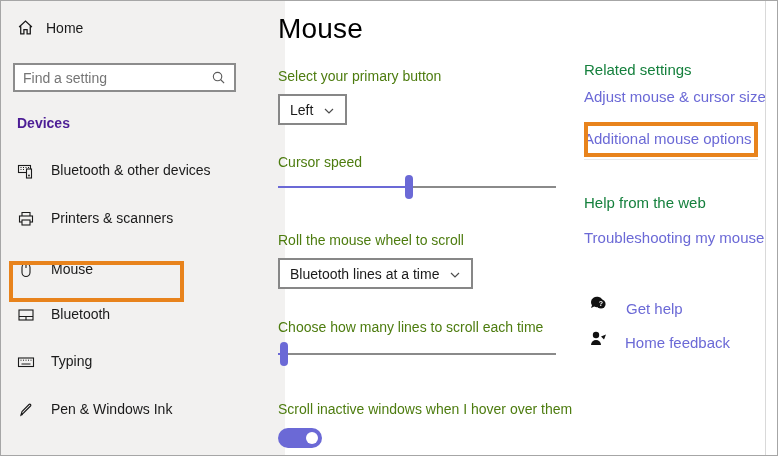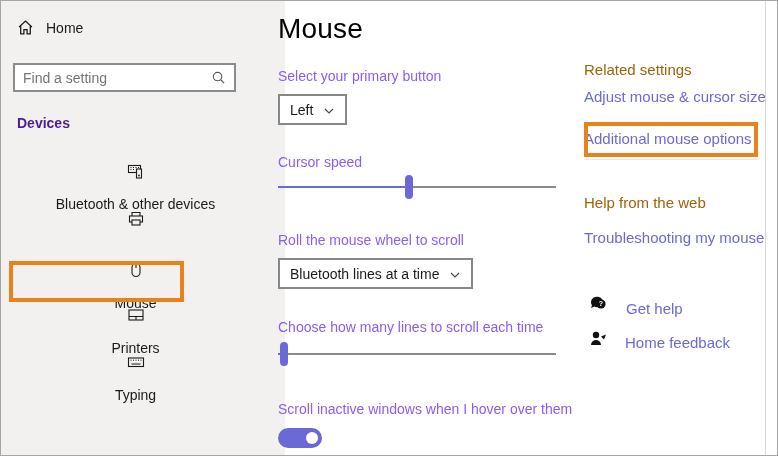--- a/index.html
+++ b/index.html
@@ -21,27 +21,27 @@
     background: #fff; border: 2px solid #8c8c8c; display: flex; align-items: center;
   }
   .search-box input {
     flex: 1; border: none; outline: none; background: transparent;
     font-family: inherit; font-size: 14px; color: #3b3b3b; padding: 0 8px; min-width: 0;
   }
   .search-box .mag { margin-right: 8px; display: flex; }
   .section-heading { position: absolute; left: 16px; top: 114px; font-size: 14px; font-weight: bold; color: #4c1d95; }
   .nav-item {
     position: absolute; left: 0; width: 253px; height: 40px;
-    display: flex; align-items: center; gap: 16px; padding-left: 16px;
-    font-size: 14px; cursor: default; flex-direction: column;
+    display: flex; align-items: flex-start; gap: 16px; padding-left: 16px;
+    font-size: 14px; cursor: default;
   }
   .nav-item .ico { width: 18px; display: flex; justify-content: center; }
   
   .page-title { position: absolute; left: 277px; top: 12px; font-size: 28px; font-weight: 300; color: #000; letter-spacing: 0.2px; }
-  .field-label { position: absolute; font-size: 14px; color: #8b5cf6; }
+  .field-label { position: absolute; font-size: 14px; color: #4d7c0f; }
   .select {
     position: absolute; height: 31px; background: #fff; border: 2px solid #878787;
     display: inline-flex; align-items: center; gap: 10px; padding: 0 10px; font-size: 14px; cursor: default;
   }
   .select .chev { display: flex; margin-top: 2px; }
   .slider { position: absolute; width: 278px; height: 24px; }
   .slider .track { position: absolute; left: 0; right: 0; top: 11px; height: 2px; background: #8a8a8a; }
   .slider .fill { position: absolute; left: 0; top: 11px; height: 2px; background: #6b69d6; }
   .slider .thumb {
     position: absolute; top: 0; width: 8px; height: 24px; border-radius: 4px;
@@ -49,21 +49,21 @@
   }
   .toggle-row { position: absolute; display: flex; align-items: flex-start; gap: 12px; flex-direction: column; }
   .toggle {
     width: 44px; height: 20px; border-radius: 10px; background: #6b69d6; position: relative; cursor: default;
   }
   .toggle .knob {
     position: absolute; right: 4px; top: 4px; width: 12px; height: 12px; border-radius: 50%; background: #fff;
   }
   .toggle-state { font-size: 14px; }
   
-  .rc-heading { position: absolute; left: 583px; font-size: 15px; color: #a16207; }
+  .rc-heading { position: absolute; left: 583px; font-size: 15px; color: #15803d; }
   .rc-link { position: absolute; left: 583px; font-size: 15px; color: #6b69d6; text-decoration: none; cursor: pointer; }
   .rc-divider { position: absolute; left: 583px; top: 158px; width: 174px; height: 1px; background: #e9e9e9; }
   .help-row { position: absolute; left: 588px; display: flex; align-items: flex-end; gap: 18px; }
   .help-row .hl { font-size: 15px; color: #6b69d6; cursor: pointer; }
   
   .annot { position: absolute; border: 4px solid #e8831c; background: transparent; pointer-events: none; }
   .annot-mouse { left: 8px; top: 260px; width: 175px; height: 41px; }
   .annot-options { left: 583px; top: 121px; width: 174px; height: 35px; }
   
   .scroll-line { position: absolute; right: 11px; top: 0; width: 1px; height: 100%; background: #d9d9d9; }
@@ -109,52 +109,62 @@
     </div>
 
     <div class="nav-item" style="top:209px">
       <span class="ico">
         <svg width="18" height="18" viewBox="0 0 18 18" fill="none" stroke="#1a1a1a" stroke-width="1.1">
           <path d="M5 6 V2.5 H13 V6"></path>
           <rect x="2.5" y="6" width="13" height="6"></rect>
           <rect x="5" y="10" width="8" height="5" fill="#f2f1f0"></rect>
         </svg>
       </span>
+      <span>Printers &amp; scanners</span>
     </div>
 
     <div class="nav-item" style="top:260px">
       <span class="ico">
         <svg width="18" height="18" viewBox="0 0 18 18" fill="none" stroke="#1a1a1a" stroke-width="1.1">
           <rect x="5" y="2.5" width="8" height="13" rx="4"></rect>
           <path d="M9 2.5 V7"></path>
         </svg>
       </span>
       <span>Mouse</span>
     </div>
 
     <div class="nav-item" style="top:305px">
       <span class="ico">
         <svg width="18" height="18" viewBox="0 0 18 18" fill="none" stroke="#1a1a1a" stroke-width="1.1">
           <rect x="2" y="4" width="14" height="10"></rect>
           <path d="M2 10.5 H16 M9 10.5 V14"></path>
         </svg>
       </span>
-      <span>Printers</span>
+      <span>Bluetooth</span>
     </div>
 
     <div class="nav-item" style="top:352px">
       <span class="ico">
         <svg width="18" height="18" viewBox="0 0 18 18" fill="none" stroke="#1a1a1a" stroke-width="1.1">
           <rect x="1.5" y="5" width="15" height="8.5"></rect>
           <path d="M3.5 7.2 h1 M6 7.2 h1 M8.5 7.2 h1 M11 7.2 h1 M13.5 7.2 h1 M4.5 11 h9" stroke-width="1"></path>
         </svg>
       </span>
       <span>Typing</span>
     </div>
 
+    <div class="nav-item" style="top:400px">
+      <span class="ico">
+        <svg width="18" height="18" viewBox="0 0 18 18" fill="none" stroke="#1a1a1a" stroke-width="1.1">
+          <path d="M4 14 L5 10.5 L12 3.5 C13 2.5 14.5 4 13.5 5 L6.5 12 Z"></path>
+          <path d="M4 14 L5.8 13.4"></path>
+        </svg>
+      </span>
+      <span>Pen &amp; Windows Ink</span>
+    </div>
   </div>
 
   <h1 class="page-title">Mouse</h1>
 
   <div class="field-label" style="left:277px; top:67px">Select your primary button</div>
   <div class="select" style="left:277px; top:93px">
     <span>Left</span>
     <span class="chev">
       <svg width="12" height="12" viewBox="0 0 12 12" fill="none" stroke="#4d4d4d" stroke-width="1.2">
         <path d="M2 4 L6 8 L10 4"></path>

